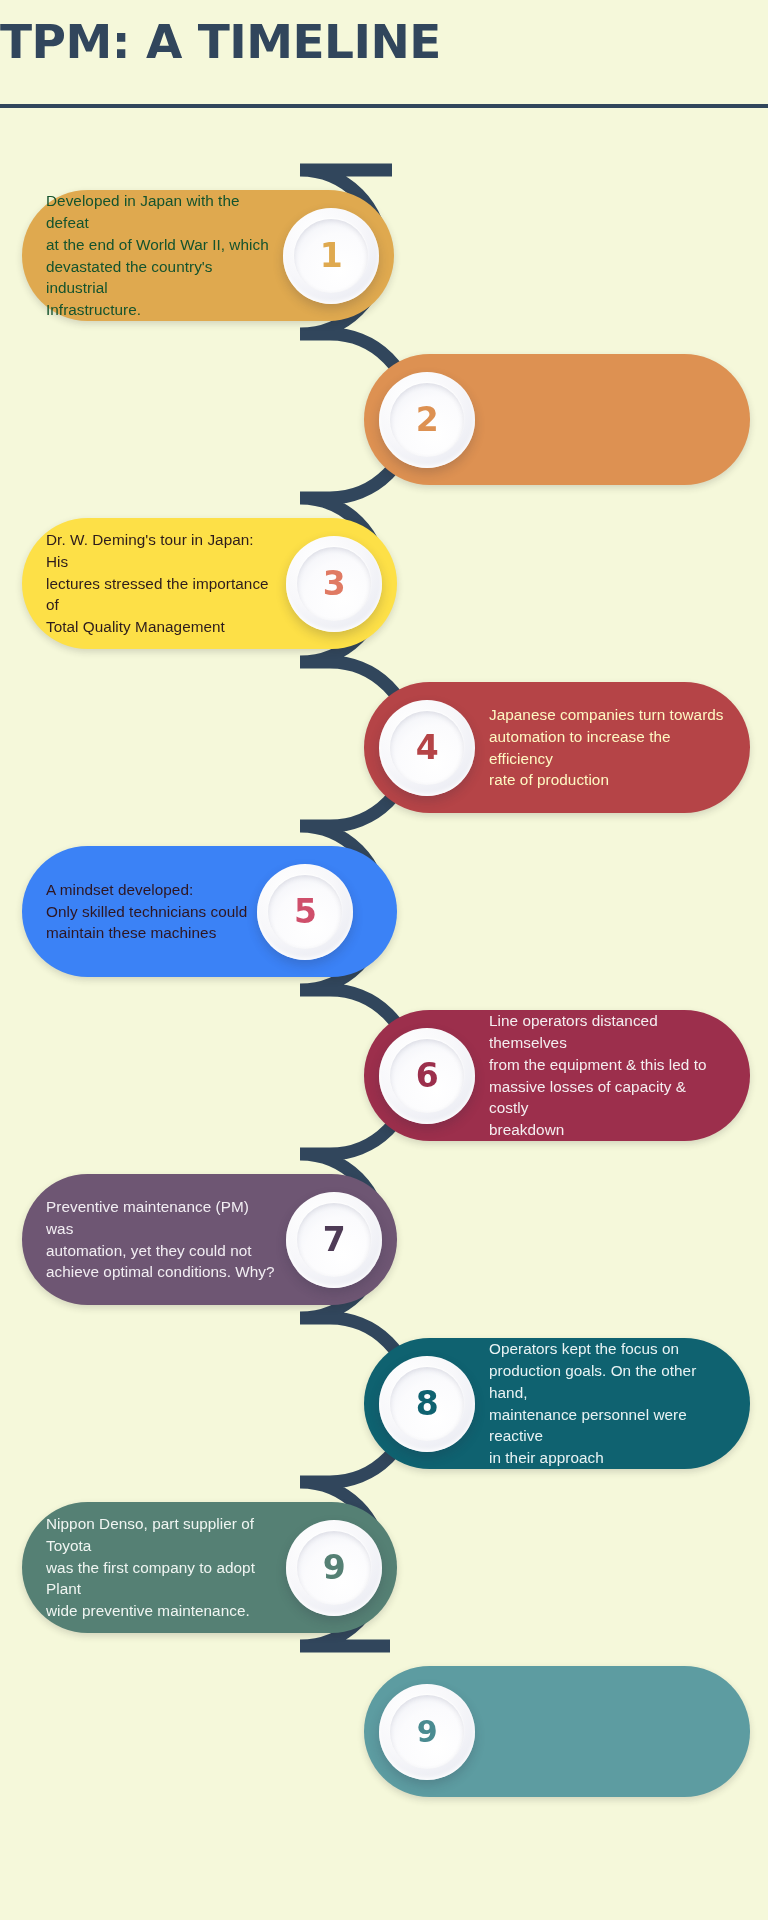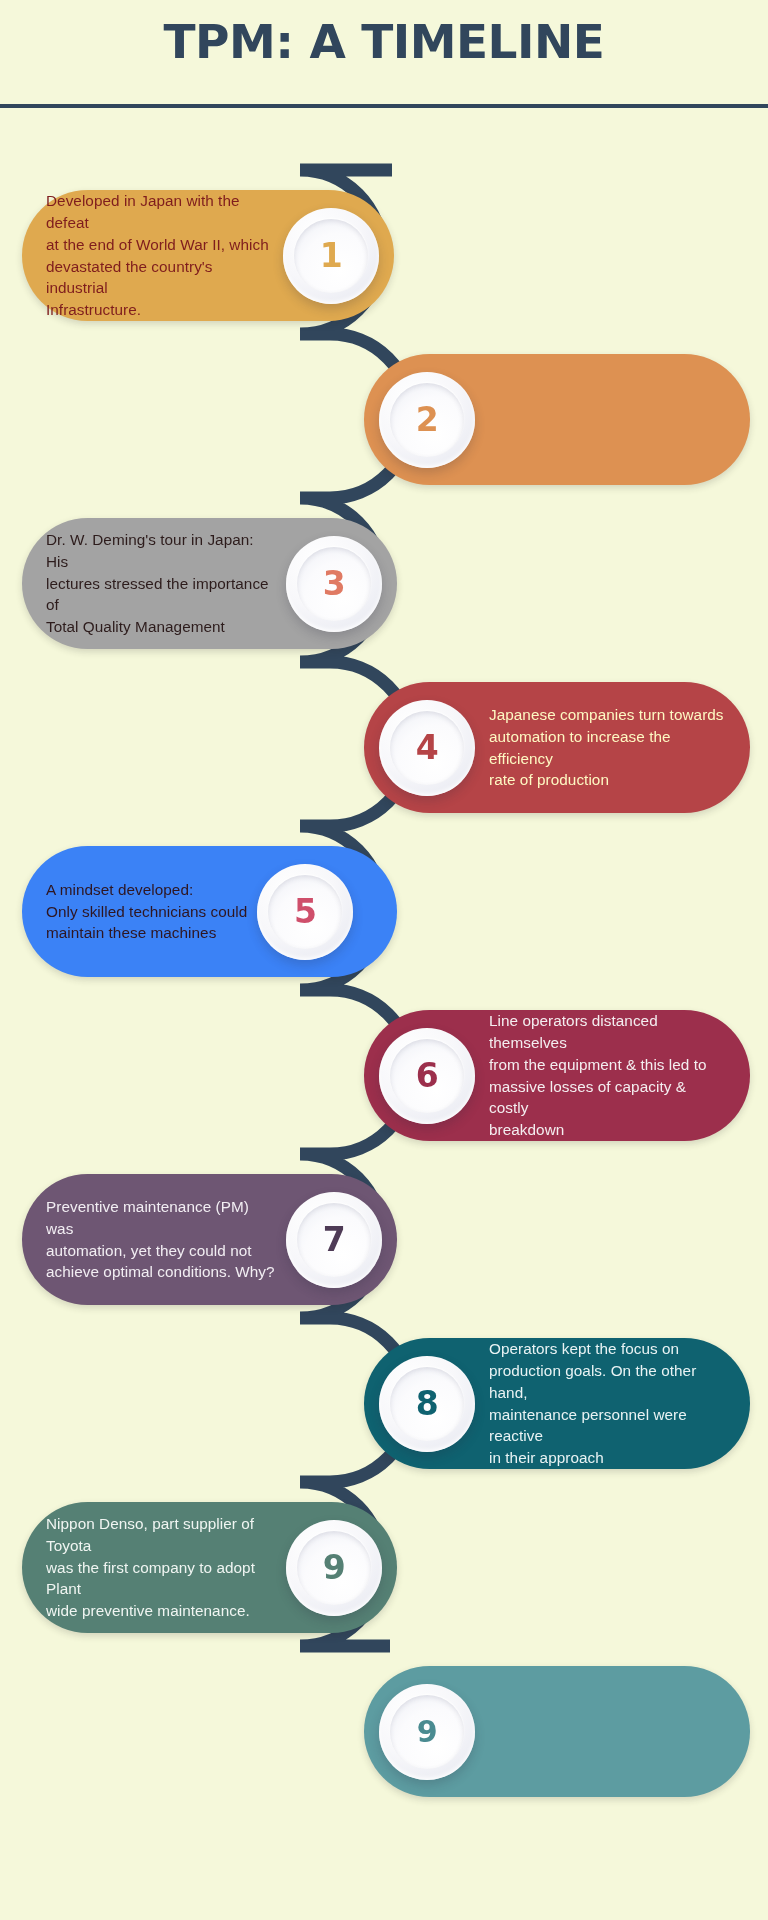--- a/index.html
+++ b/index.html
@@ -21,21 +21,21 @@
   #header {
     position: absolute;
     left: 0; top: 0;
     width: 768px;
     height: 108px;
   }
   #page-title {
     position: absolute;
     left: 0; top: 14px;
     width: 768px;
-    text-align: center;
+    text-align: left;
     font-size: 47px;
     font-weight: bold;
     letter-spacing: -0.5px;
     color: #31465c;
     font-family: "DejaVu Sans", sans-serif;
   }
   #title-rule {
     position: absolute;
     left: 0; top: 104px;
     width: 768px;
@@ -163,21 +163,21 @@
              A 82 82 0 0 1 300 1178
              L 330 1178
              A 82 82 0 0 1 330 1342
              L 300 1342
              A 82 82 0 0 1 300 1506
              L 390 1506" fill="none" stroke="#31465c" stroke-width="13" stroke-linecap="butt"></path>
   </svg>
 
   <div class="row left" style="top:190px">
     <div class="card" style="background:#dfa94f; width:372px">
-      <div class="card-text" style="color:#7f1d1d">Developed in Japan with the defeat
+      <div class="card-text" style="color:#14532d">Developed in Japan with the defeat
 at the end of World War II,  which
 devastated the country's industrial
 Infrastructure.</div>
       <div class="badge">
         <span class="badge-num" style="color:#dfa94f">1</span>
       </div>
     </div>
     <div class="year-group" style="left:430px; top:245px">
       <div class="leader" style="width:200px"></div>
       <div class="leader-dot" style="left:199px"></div>
@@ -187,21 +187,21 @@
 
   <div class="row right" style="top:354px">
     <div class="card" style="background:#dd9152; width:386px">
       <div class="badge">
         <span class="badge-num" style="color:#dd9152">2</span>
       </div>
     </div>
   </div>
 
   <div class="row left" style="top:518px">
-    <div class="card" style="background:#a3a3a3; width:375px">
+    <div class="card" style="background:#fde047; width:375px">
       <div class="card-text" style="color:#2d1c1c">Dr. W. Deming's tour in Japan: His
 lectures stressed the importance of
 Total Quality Management</div>
       <div class="badge">
         <span class="badge-num" style="color:#e07a63">3</span>
       </div>
     </div>
   </div>
 
   <div class="row right" style="top:682px">

